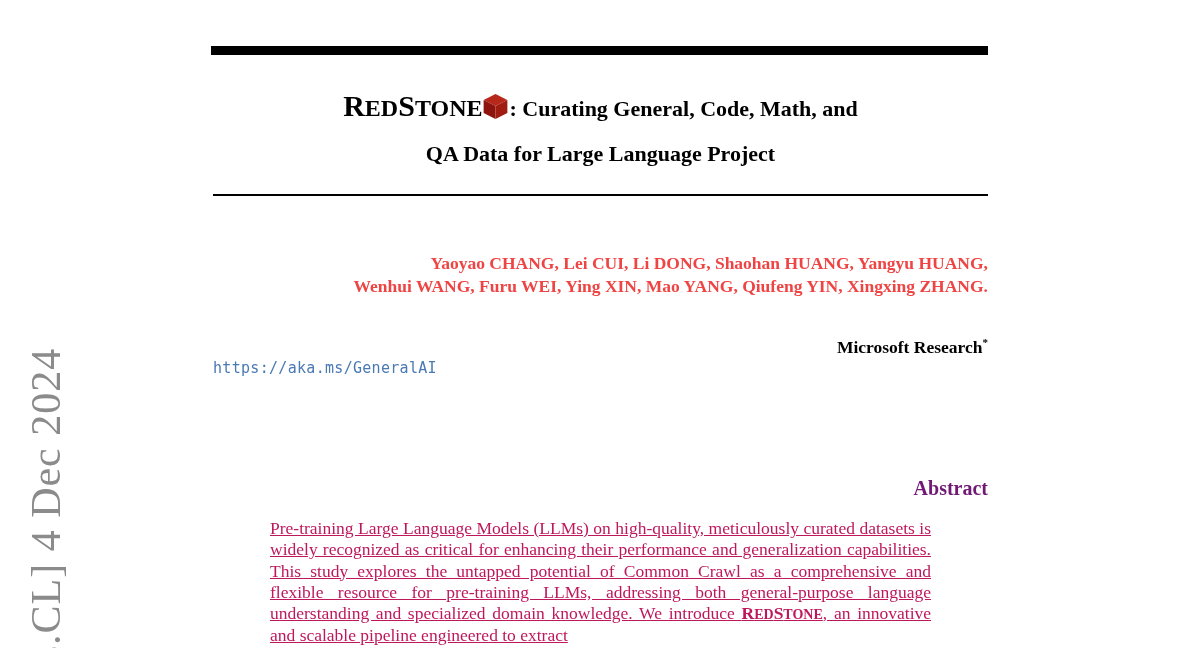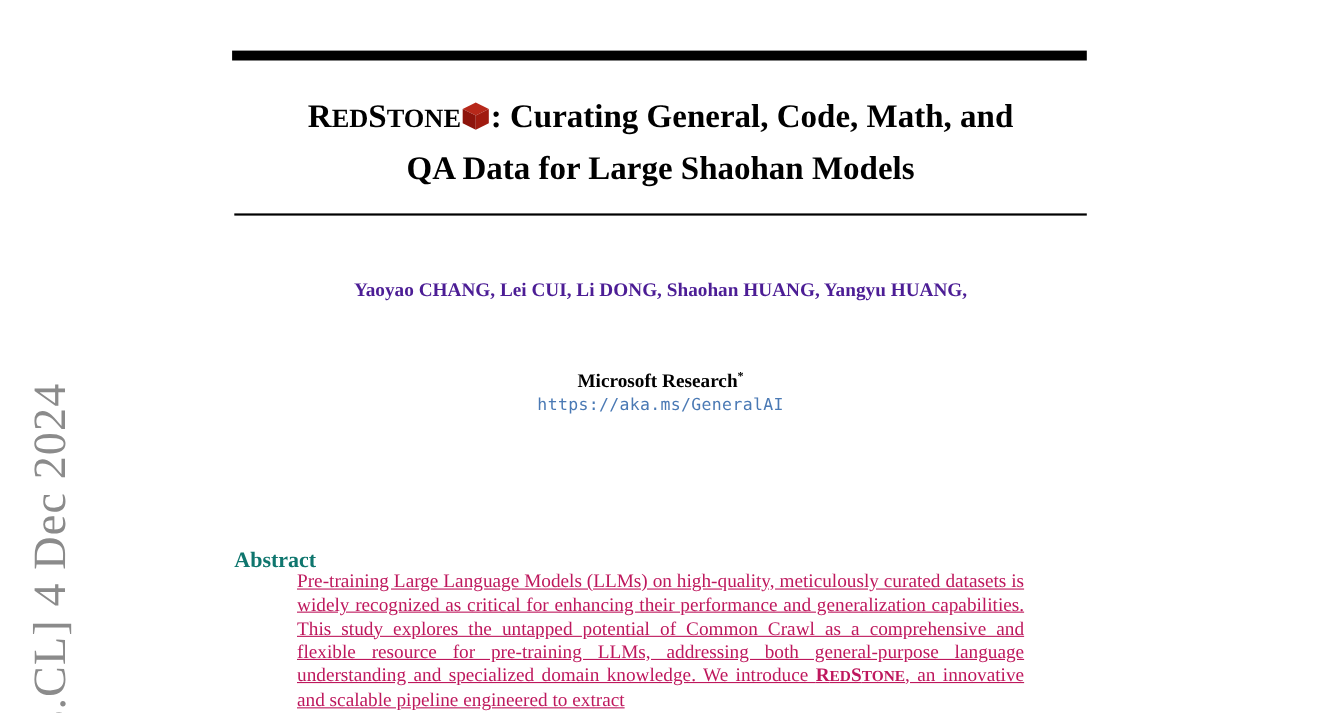--- a/index.html
+++ b/index.html
@@ -42,77 +42,75 @@
   .title {
     position: absolute;
     left: 213px; top: 84px; width: 775px;
     text-align: center;
     font-weight: bold;
     color: #000000;
     line-height: 43px;
   }
   .title .cap   { font-size: 30px; }
   .title .small { font-size: 24px; }
-  .title .rest  { font-size: 30px; }
+  .title .rest  { font-size: 22px; }
   .cube {
     display: inline-block;
     width: 27px; height: 27px;
     vertical-align: -4px;
   }
   .cube svg { display: block; width: 100%; height: 100%; }
 
   .authors {
     position: absolute;
     left: 213px; top: 252px; width: 775px;
-    text-align: center;
+    text-align: right;
     font-weight: bold;
     font-size: 17.5px;
     line-height: 22.5px;
-    color: #4c1d95;
+    color: #ef4444;
   }
 
   .affil {
     position: absolute;
     left: 213px; top: 336px; width: 775px;
-    text-align: center;
+    text-align: right;
     font-weight: bold;
     font-size: 17.5px;
     color: #000000;
   }
   .affil sup { font-size: 11px; font-weight: bold; }
 
   .link-line {
     position: absolute;
     left: 213px; top: 359px; width: 775px;
-    text-align: center;
   }
   .mono-link {
     font-family: "DejaVu Sans Mono", monospace;
     font-size: 15px;
     color: #4a79b4;
     text-decoration: none;
     letter-spacing: 0.3px;
   }
 
   .project-line {
     position: absolute;
     left: 213px; top: 402px; width: 775px;
     text-align: center;
     font-size: 16.5px;
     color: #111111;
   }
 
   .abstract-heading {
     position: absolute;
     left: 213px; top: 477px; width: 775px;
-    text-align: left;
+    text-align: right;
     font-weight: bold;
     font-size: 20px;
-    color: #0f766e;
-    margin-top: 21px;
+    color: #701a75;
   }
 
   .abstract-body {
     position: absolute;
     left: 270px; top: 518px; width: 661px;
     font-size: 17.5px;
     line-height: 21.3px;
     text-align: justify;
     color: #be185d;
     text-decoration: underline;
@@ -130,27 +128,28 @@
   <div class="rule-thick"></div>
 
   <div class="title">
     <div>
       <span class="cap">R</span><span class="small">ED</span><span class="cap">S</span><span class="small">TONE</span><span class="cube"><svg viewBox="0 0 100 100" aria-hidden="true">
           <polygon points="50,4 94,26 50,48 6,26" fill="#b7281a"></polygon>
           <polygon points="6,26 50,48 50,96 6,74" fill="#8d140c"></polygon>
           <polygon points="94,26 94,74 50,96 50,48" fill="#a01b10"></polygon>
         </svg></span><span class="rest">: Curating General, Code, Math, and</span>
     </div>
-    <div class="rest">QA Data for Large Shaohan Models</div>
+    <div class="rest">QA Data for Large Language Project</div>
   </div>
 
   <div class="rule-thin"></div>
 
   <div class="authors">
     <div>Yaoyao CHANG, Lei CUI, Li DONG, Shaohan HUANG, Yangyu HUANG,</div>
+    <div>Wenhui WANG, Furu WEI, Ying XIN, Mao YANG, Qiufeng YIN, Xingxing ZHANG.</div>
   </div>
 
   <div class="affil">
     <span>Microsoft Research</span><sup>*</sup>
   </div>
 
   <div class="link-line">
     <a class="mono-link" href="#">https://aka.ms/GeneralAI</a>
   </div>
 

